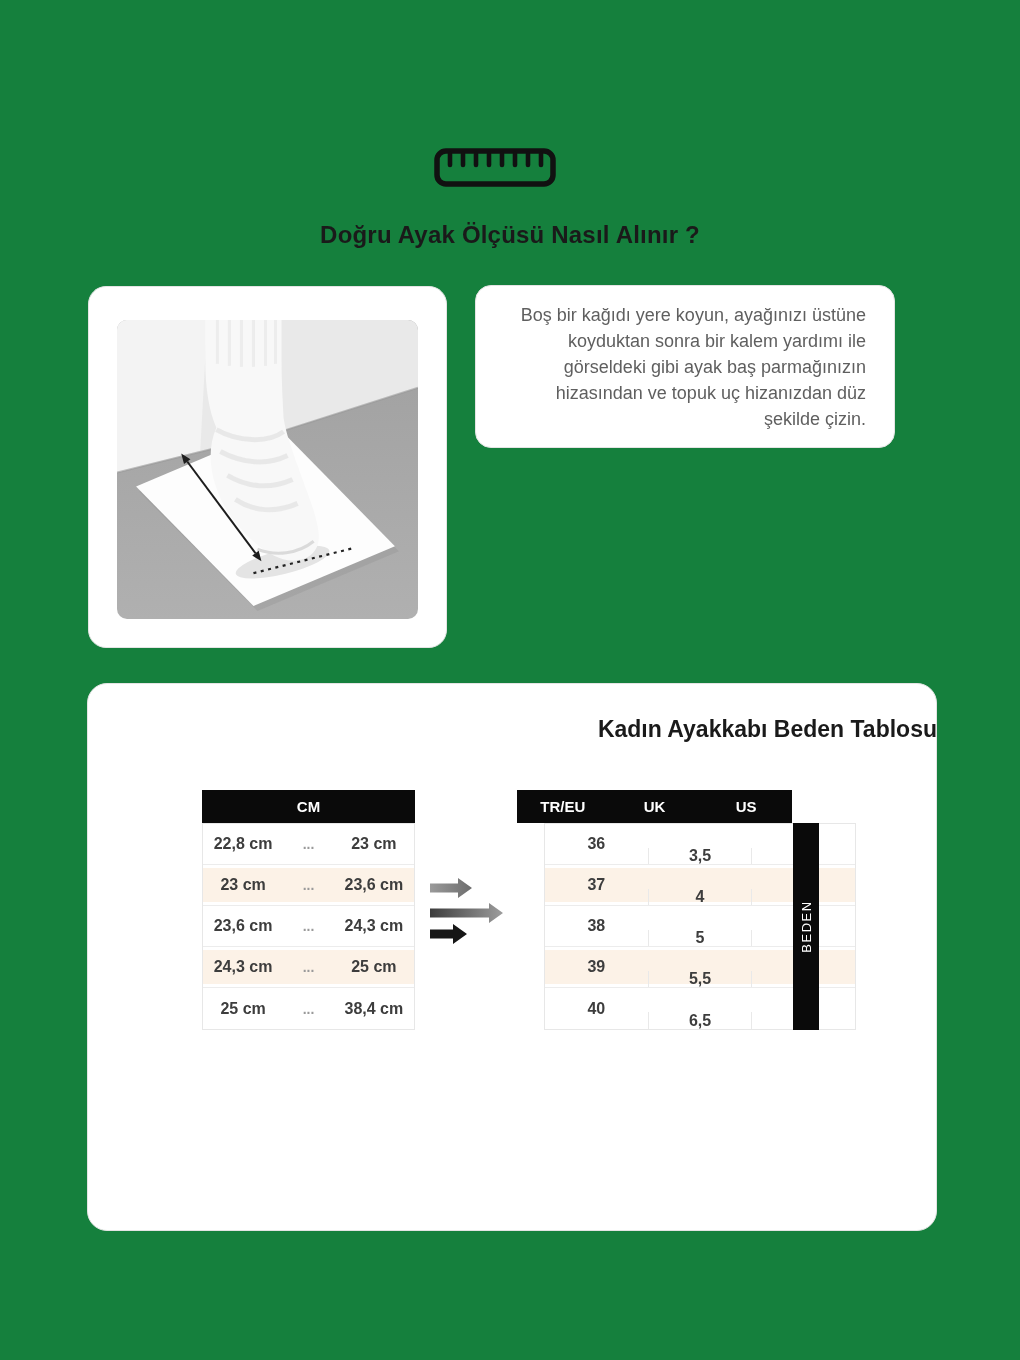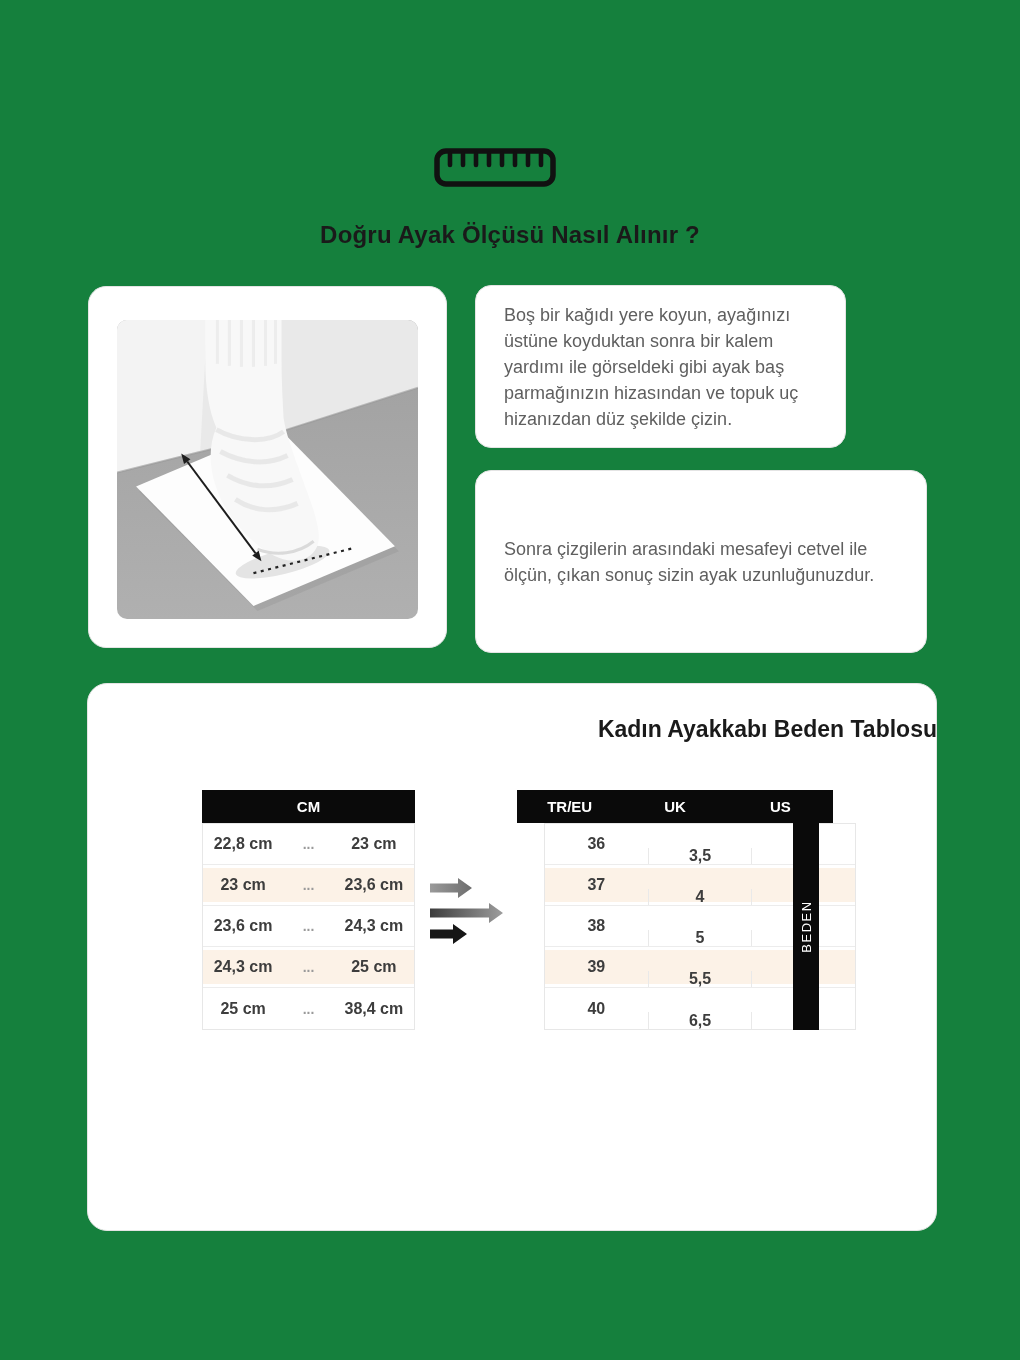--- a/index.html
+++ b/index.html
@@ -14,37 +14,37 @@
   .page-heading{
     left:0; top:221px; width:1020px; text-align:center;
     font-size:24px; font-weight:700; color:#1a1a1a; letter-spacing:0.2px;
   }
 
   
   .card{border:1px solid #e4e4e4; border-radius:18px; background:#fff; box-sizing:border-box;}
   .photo-card{left:88px; top:286px; width:359px; height:362px;}
   .photo-frame{left:117px; top:320px; width:301px; height:299px; border-radius:10px; overflow:hidden;}
   .info-box{display:flex; align-items:center; border:1px solid #e4e4e4; border-radius:16px; background:#fff; box-sizing:border-box;}
-  .info-box-1{left:475px; top:285px; width:371px; height:163px;}
+  .info-box-1{left:475px; top:285px; width:420px; height:163px;text-align:right;}
   .info-box-2{left:475px; top:470px; width:452px; height:183px;}
   .info-box p{margin:0; padding:0 28px; font-size:18px; line-height:26px; color:#5f5f5f;}
 
   
   .chart-card{left:87px; top:683px; width:850px; height:548px; border-radius:20px;}
   .chart-title{
     left:87px; top:716px; width:850px; text-align:right;
     font-size:23px; font-weight:700; color:#1a1a1a;
   }
 
   .tbl-header{
     background:#0a0a0a; color:#ffffff; display:flex; align-items:center;
     font-size:15px; font-weight:600; box-sizing:border-box;
   }
   .cm-header{left:202px; top:790px; width:213px; height:33px; justify-content:center;}
-  .size-header{left:517px; top:790px; width:316px; height:33px;}
+  .size-header{left:517px; top:790px; width:275px; height:33px;}
   .size-header span{flex:1; text-align:center;}
 
   .rows{box-sizing:border-box; border:1px solid #e7e7e7; background:#fff;font-weight:bold;}
   .cm-rows{left:202px; top:823px; width:213px; height:207px;}
   .size-rows{left:544px; top:823px; width:312px; height:207px;}
   .row{
     display:flex; height:41px; align-items:center; box-sizing:border-box;
     border-bottom:1px solid #ececec; font-size:16px; color:#3d3d3d; background:#fff;
   }
   .row:last-child{border-bottom:none;}
@@ -132,23 +132,20 @@
       <polygon points="64,134 66.8,144.4 73.2,139.6" fill="#1d1d1d"></polygon>
       <polygon points="144,242 134.8,236.4 141.2,231.6" fill="#1d1d1d"></polygon>
 
       <line x1="136" y1="254" x2="235" y2="229" stroke="#222222" stroke-width="2.2" stroke-dasharray="3 4.5"></line>
     </svg>
   </div>
 
   <div class="abs info-box info-box-1">
     <p>Boş bir kağıdı yere koyun, ayağınızı üstüne koyduktan sonra bir kalem yardımı ile görseldeki gibi ayak baş parmağınızın hizasından ve topuk uç hizanızdan düz şekilde çizin.</p>
   </div>
-  <div class="abs info-box info-box-2">
-    <p>Sonra çizgilerin arasındaki mesafeyi cetvel ile ölçün, çıkan sonuç sizin ayak uzunluğunuzdur.</p>
-  </div>
 
   <div class="abs card chart-card"></div>
   <div class="abs chart-title">Kadın Ayakkabı Beden Tablosu</div>
 
   <div class="abs tbl-header cm-header">
     <span>CM</span>
   </div>
   <div class="abs rows cm-rows">
     <div class="row">
       <span class="cm-col-from">22,8 cm</span>

